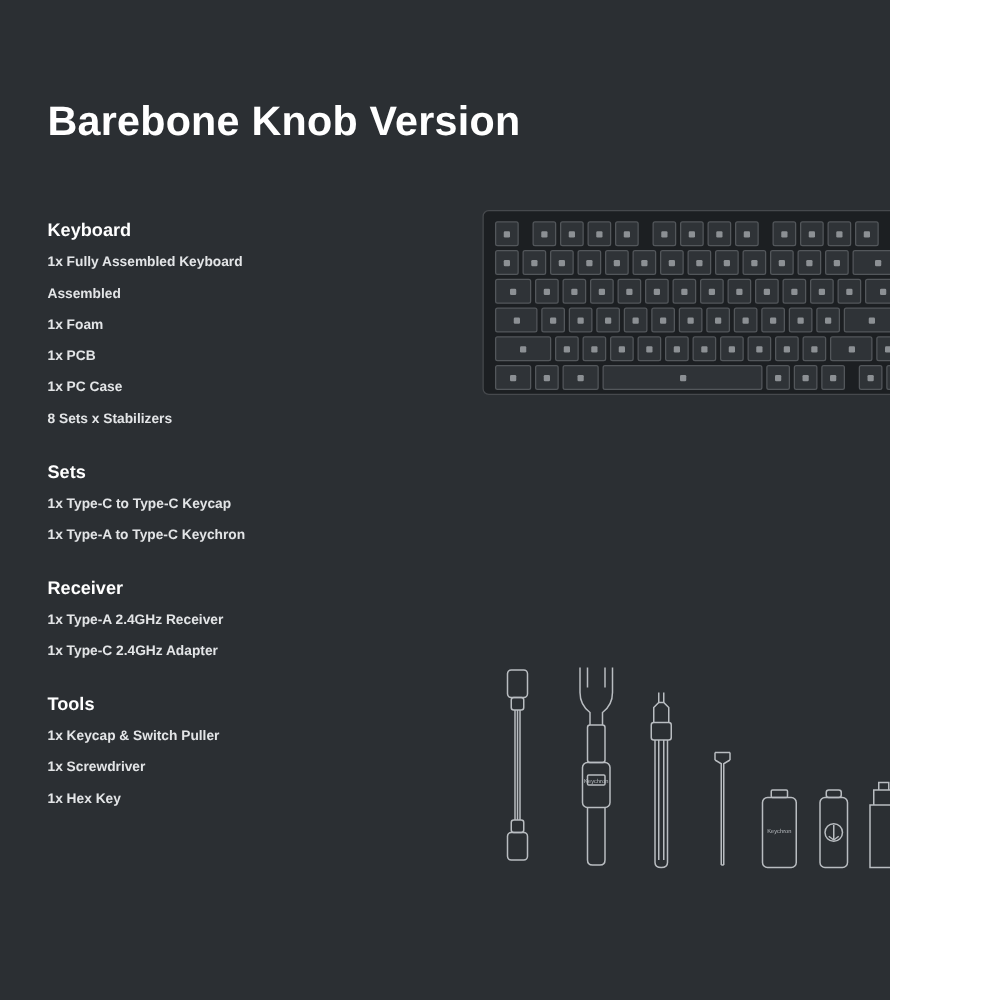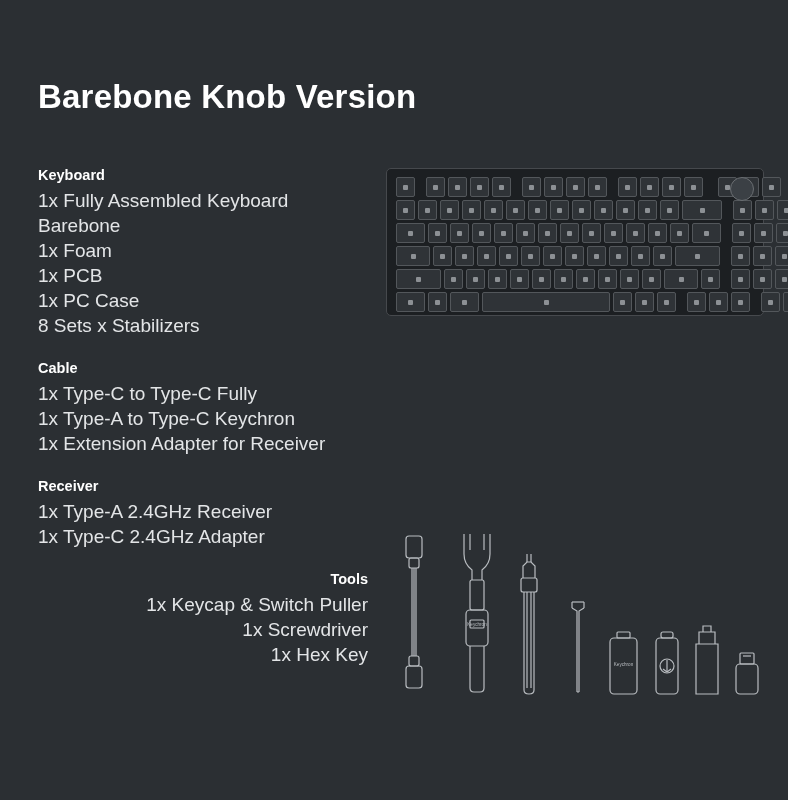--- a/index.html
+++ b/index.html
@@ -5,59 +5,58 @@
   html, body {
     margin: 0;
     padding: 0;
     background: #ffffff;
   }
   body {
     font-family: "Liberation Sans", sans-serif;
   }
   .page {
     position: relative;
-    width: 788px;
+    width: 712px;
     height: 800px;
     background: #2b2f33;
     overflow: hidden;
   }
   .title {
     position: absolute;
     left: 38px;
     top: 78px;
     font-size: 33px;
     font-weight: bold;
     color: #ffffff;
     letter-spacing: 0.2px;
   }
   .spec-list {
     position: absolute;
     left: 38px;
-    top: 163px;
+    top: 173px;
     width: 330px;
   }
   .group {
     margin-bottom: 18px;
   }
   .group:last-child {
     margin-bottom: 0;
-    text-align: right;
   }
   .group-head {
     font-size: 14.5px;
     font-weight: bold;
     color: #ffffff;
     line-height: 25px;
     margin-bottom: 0px;
   }
   .group-line {
-    font-size: 19px;
+    font-size: 11px;
     color: #e3e5e7;
     line-height: 25px;
-    font-weight: normal;
+    font-weight: bold;
   }
 
   
   .kb {
     position: absolute;
     left: 386px;
     top: 168px;
     width: 378px;
     height: 148px;
     background: #1c1f22;
@@ -132,32 +131,31 @@
 
 <div class="page">
 
   <div class="title">Barebone Knob Version</div>
 
   <div class="spec-list">
 
     <div class="group">
       <div class="group-head">Keyboard</div>
       <div class="group-line">1x Fully Assembled Keyboard</div>
-      <div class="group-line">Barebone</div>
+      <div class="group-line">Assembled</div>
       <div class="group-line">1x Foam</div>
       <div class="group-line">1x PCB</div>
       <div class="group-line">1x PC Case</div>
       <div class="group-line">8 Sets x Stabilizers</div>
     </div>
 
     <div class="group">
-      <div class="group-head">Cable</div>
-      <div class="group-line">1x Type-C to Type-C Fully</div>
+      <div class="group-head">Sets</div>
+      <div class="group-line">1x Type-C to Type-C Keycap</div>
       <div class="group-line">1x Type-A to Type-C Keychron</div>
-      <div class="group-line">1x Extension Adapter for Receiver</div>
     </div>
 
     <div class="group">
       <div class="group-head">Receiver</div>
       <div class="group-line">1x Type-A 2.4GHz Receiver</div>
       <div class="group-line">1x Type-C 2.4GHz Adapter</div>
     </div>
 
     <div class="group">
       <div class="group-head">Tools</div>

